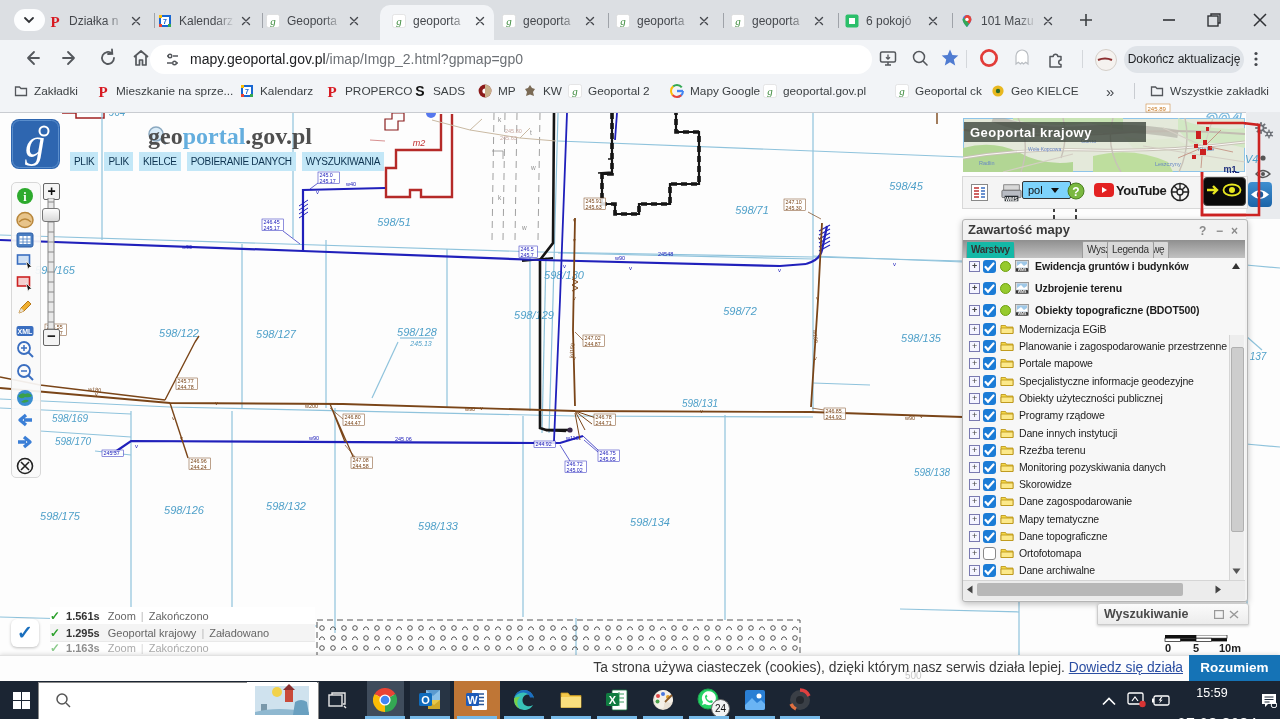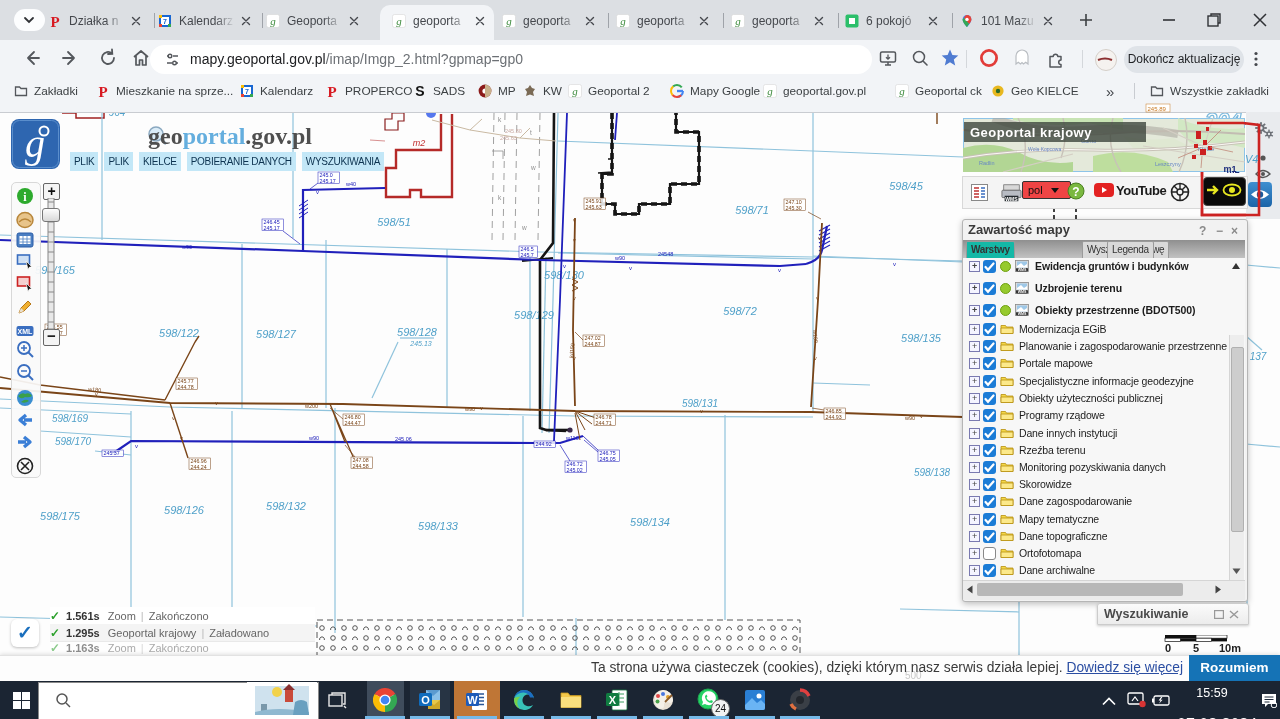--- a/index.html
+++ b/index.html
@@ -795,21 +795,21 @@
     <rect x="0.5" y="0.5" width="16" height="16" fill="#fff" stroke="#888"></rect>
     <path d="M3,4 h5 M3,7 h5 M3,10 h5 M3,13 h5" stroke="#c03030" stroke-width="1.6"></path>
     <path d="M10,4 h4 M10,7 h4 M10,10 h4 M10,13 h4" stroke="#3a6ec0" stroke-width="1.6"></path>
   </svg>
 <svg class="abs" style="left:1001px;top:183px;" width="21" height="20" viewBox="0 0 23 20">
     <rect x="3" y="1" width="17" height="6" fill="#d8d8d8" stroke="#666" stroke-width="0.8"></rect>
     <rect x="1" y="7" width="21" height="8" rx="1" fill="#b8bcc4" stroke="#555" stroke-width="0.8"></rect>
     <rect x="4" y="13" width="15" height="6" fill="#23292e"></rect>
     <text x="11.5" y="18.5" font-size="5.5" fill="#fff" text-anchor="middle" font-weight="bold">WMS</text>
   </svg>
-<div class="abs" style="left:1022px;top:181px;width:42px;height:16px;background:#ef4444;border:1.5px solid #333;border-radius:2px;font-size:11px;color:#111;padding-left:5px;line-height:16px;">pol</div>
+<div class="abs" style="left:1022px;top:181px;width:42px;height:16px;background:#7dd3fc;border:1.5px solid #333;border-radius:2px;font-size:11px;color:#111;padding-left:5px;line-height:16px;">pol</div>
 <svg class="abs" style="left:1050px;top:187px;" width="10" height="7" viewBox="0 0 10 7">
     <path d="M1,1 L5,6 L9,1 Z" fill="#111"></path>
   </svg>
 <svg class="abs" style="left:1067px;top:182px;" width="18" height="18" viewBox="0 0 18 18">
     <circle cx="9" cy="9" r="8" fill="#7ab840" stroke="#4a8020" stroke-width="1"></circle>
     <text x="9" y="13.5" font-size="12" font-weight="bold" fill="#fff" text-anchor="middle">?</text>
   </svg>
 <svg class="abs" style="left:1094px;top:183px;" width="20" height="14" viewBox="0 0 20 14">
     <rect x="0" y="0" width="20" height="14" rx="4" fill="#e32222"></rect>
     <path d="M8,4 L13,7 L8,10 Z" fill="#fff"></path>
@@ -885,21 +885,21 @@
       </svg>
     </span>
     <span class="gdot"></span>
     <svg class="wmsic" viewBox="0 0 14 12">
       <rect x="0.5" y="0.5" width="13" height="11" fill="#dcdcdc" stroke="#888" stroke-width="0.8"></rect>
       <rect x="2" y="1.5" width="10" height="6" fill="#9ec8e8"></rect>
       <path d="M2,6 L6,3 L9,6 L12,4 V7.5 H2 Z" fill="#fff"></path>
       <rect x="1" y="8" width="12" height="3.5" rx="1" fill="#333"></rect>
       <text x="7" y="11.2" font-size="3.6" fill="#fff" text-anchor="middle">WMS</text>
     </svg>
-    <span>Obiekty przestrzenne (BDOT500)</span>
+    <span>Obiekty topograficzne (BDOT500)</span>
   </div>
 <div class="lrow" style="left:969px;top:321px;">
     <span class="plus">+</span>
     <span class="cbx">
       <svg width="11" height="10" viewBox="0 0 11 10">
         <path d="M1.5,5 L4,7.8 L9.5,1.5" fill="none" stroke="#fff" stroke-width="2.2" stroke-linecap="round"></path>
       </svg>
     </span>
     <svg class="fold" viewBox="0 0 14 12">
       <path d="M1,2.5 h4.5 l1,1.5 h6.5 v6.5 h-12 Z" fill="#f4d848" stroke="#b89010" stroke-width="0.8"></path>
@@ -1121,21 +1121,21 @@
     <text x="56" y="16.5" font-size="11" font-weight="bold" fill="#222">10m</text>
   </svg>
 
 <div class="srow" style="top:607px;"><span class="gc">✓</span><b>1.561s</b> Zoom <span class="sep">|</span> Zakończono</div>
 <div class="srow" style="top:624px;background:#f4f4f4;"><span class="gc">✓</span><b>1.295s</b> Geoportal krajowy <span class="sep">|</span> Załadowano</div>
 <div class="abs" style="left:905px;top:662px;font-size:10px;color:#c8c8c8;z-index:30;margin-top:8px;">500</div>
 <div class="srow" style="top:641px;height:14px;opacity:0.55;"><span class="gc">✓</span><b>1.163s</b> Zoom <span class="sep">|</span> Zakończono</div>
 <div id="chkbox">✓</div>
 
 <div id="cookie"></div>
-<div id="cookietxt">Ta strona używa ciasteczek (cookies), dzięki którym nasz serwis działa lepiej. <a>Dowiedz się więcej</a></div>
+<div id="cookietxt">Ta strona używa ciasteczek (cookies), dzięki którym nasz serwis działa lepiej. <a>Dowiedz się działa</a></div>
 <div id="rozum">Rozumiem</div>
 
 <div id="taskbar"></div>
 <div id="searchbox"></div>
 <div id="searchtxt">Wyszukaj</div>
 <svg class="abs" style="left:13px;top:692px;" width="17" height="17" viewBox="0 0 17 17">
     <g fill="#fff">
       <rect x="0" y="0" width="8" height="8"></rect>
       <rect x="9" y="0" width="8" height="8"></rect>
       <rect x="0" y="9" width="8" height="8"></rect>

